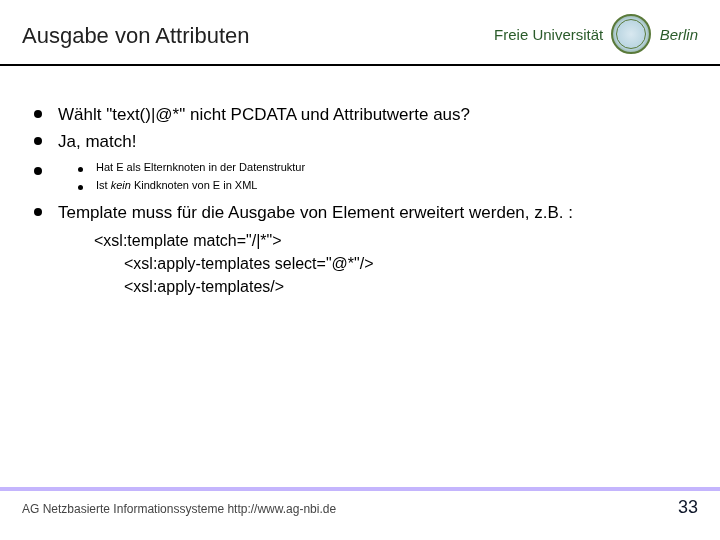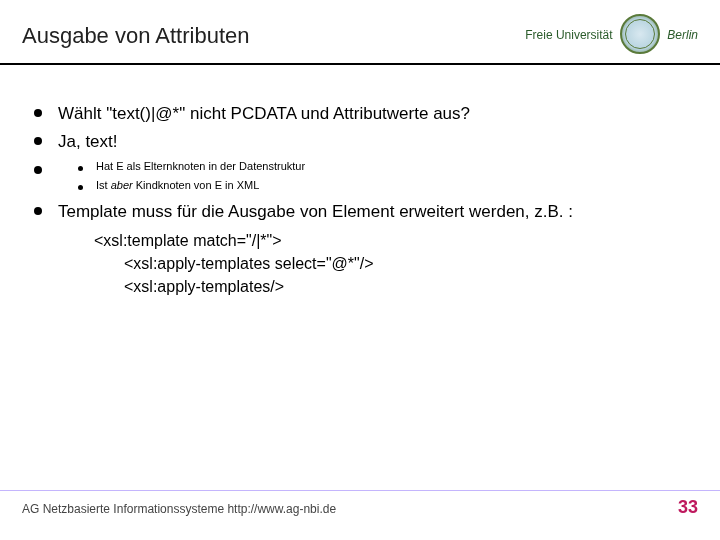--- a/index.html
+++ b/index.html
@@ -29,21 +29,21 @@
     font-size: 22px;
     font-weight: 400;
     color: #222;
   }
   .logo-wrap {
     display: flex;
     align-items: center;
     gap: 6px;
   }
   .uni-text {
-    font-size: 12px;
+    font-size: 15px;
     color: #2a5b2a;
     line-height: 1.1;
     text-align: right;
   }
   .uni-text .line1 { font-weight: 400; }
   .uni-text .line2 { font-style: italic; font-weight: 400; }
   .seal {
     width: 36px;
     height: 36px;
     border-radius: 50%;
@@ -110,31 +110,30 @@
     font-size: 16px;
     line-height: 1.45;
   }
   .code-block .indent { padding-left: 30px; }
   .footer {
     position: absolute;
     bottom: 22px;
     left: 0;
     right: 0;
     padding: 6px 22px 0 22px;
-    border-top: 1px solid #c4b5fd;
+    border-top: 4px solid #c4b5fd;
     display: flex;
     justify-content: space-between;
     align-items: baseline;
     font-size: 12px;
     color: #444;
   }
   .page-num {
     font-size: 18px;
-    color: #be185d;
-    font-weight: bold;
+    color: #0f172a;
   }
 </style>
 </head>
 <body>
 
 <div class="slide">
 
   <div class="header">
     <div class="title">Ausgabe von Attributen</div>
     <div class="logo-wrap">
@@ -144,26 +143,26 @@
           <span class="seal" style="display:inline-block;"></span>
         </span>
         <span class="line2">Berlin</span>
       </div>
     </div>
   </div>
 
   <div class="body">
     <ul class="top">
       <li>Wählt "text()|@*" nicht PCDATA und Attributwerte aus?</li>
-      <li>Ja, text!</li>
+      <li>Ja, match!</li>
       <li>
         <ul class="sub">
           <li>Hat E als Elternknoten in der Datenstruktur</li>
           <li>
-            <span>Ist </span><span class="kein">aber</span><span> Kindknoten von E in XML</span>
+            <span>Ist </span><span class="kein">kein</span><span> Kindknoten von E in XML</span>
           </li>
         </ul>
       </li>
       <li>
         <span>Template muss für die Ausgabe von Element erweitert werden, z.B. :</span>
         <div class="code-block">
           <div>&lt;xsl:template match="/|*"&gt;</div>
           <div class="indent">&lt;xsl:apply-templates select="@*"/&gt;</div>
           <div class="indent">&lt;xsl:apply-templates/&gt;</div>
         </div>

